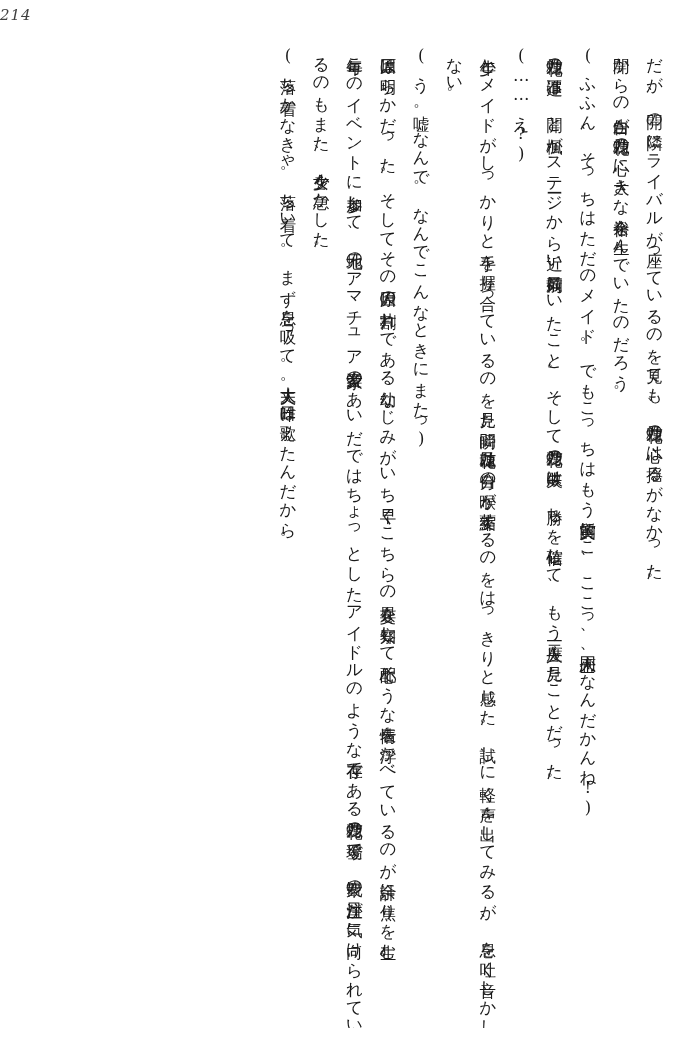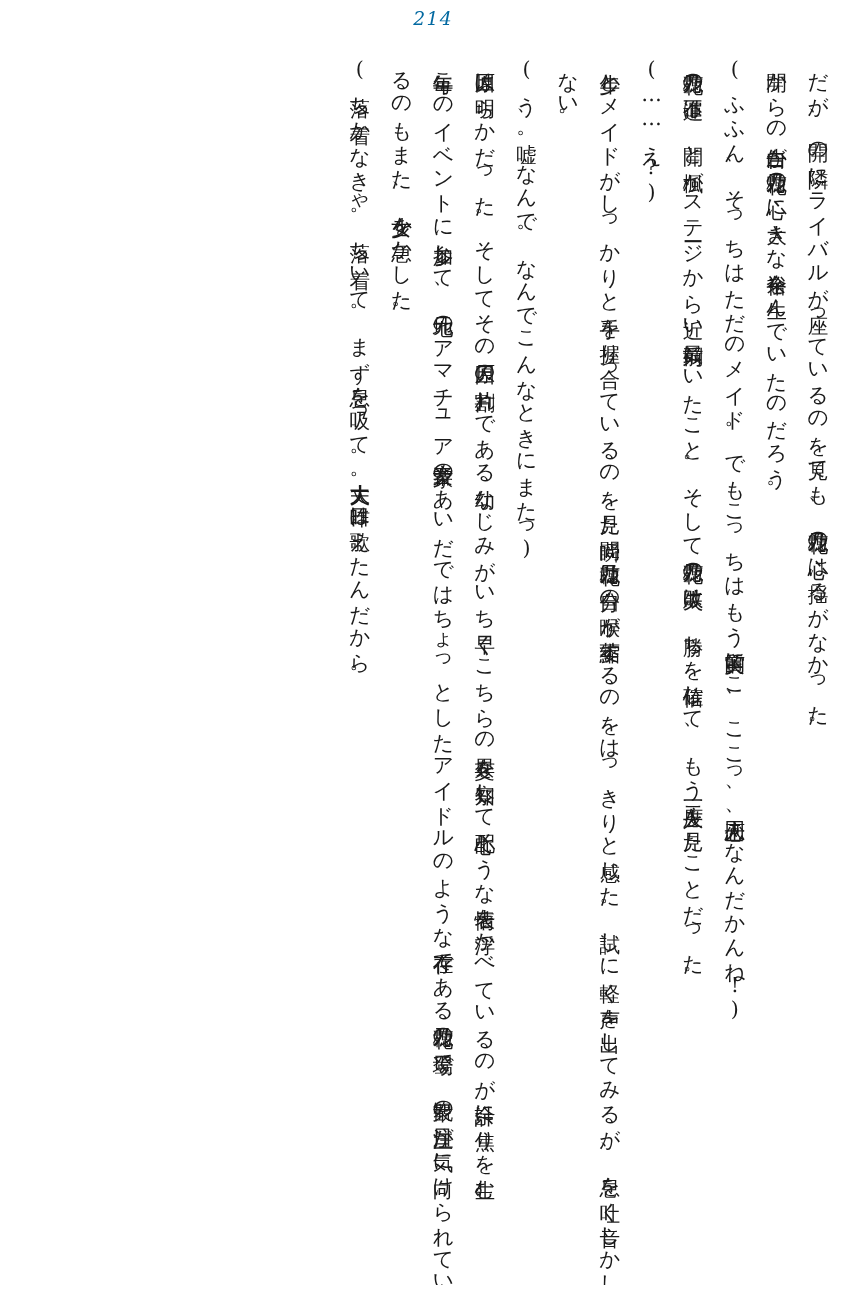--- a/index.html
+++ b/index.html
@@ -19,26 +19,25 @@
     width: 693px;
     height: 1050px;
     box-sizing: border-box;
     background: #ffffff;
   }
   .page-number {
     position: absolute;
     top: 6px;
     left: 0;
     right: 0;
-    text-align: center;
     font-size: 15px;
     font-style: italic;
     font-family: "DejaVu Serif", "Liberation Serif", serif;
     letter-spacing: 1px;
-    color: #0369a1;
+    color: #404040;
   }
   .body-text {
     position: absolute;
     top: 46px;
     left: 28px;
     right: 22px;
     bottom: 22px;
     writing-mode: vertical-rl;
     text-orientation: upright;
     direction: ltr;

